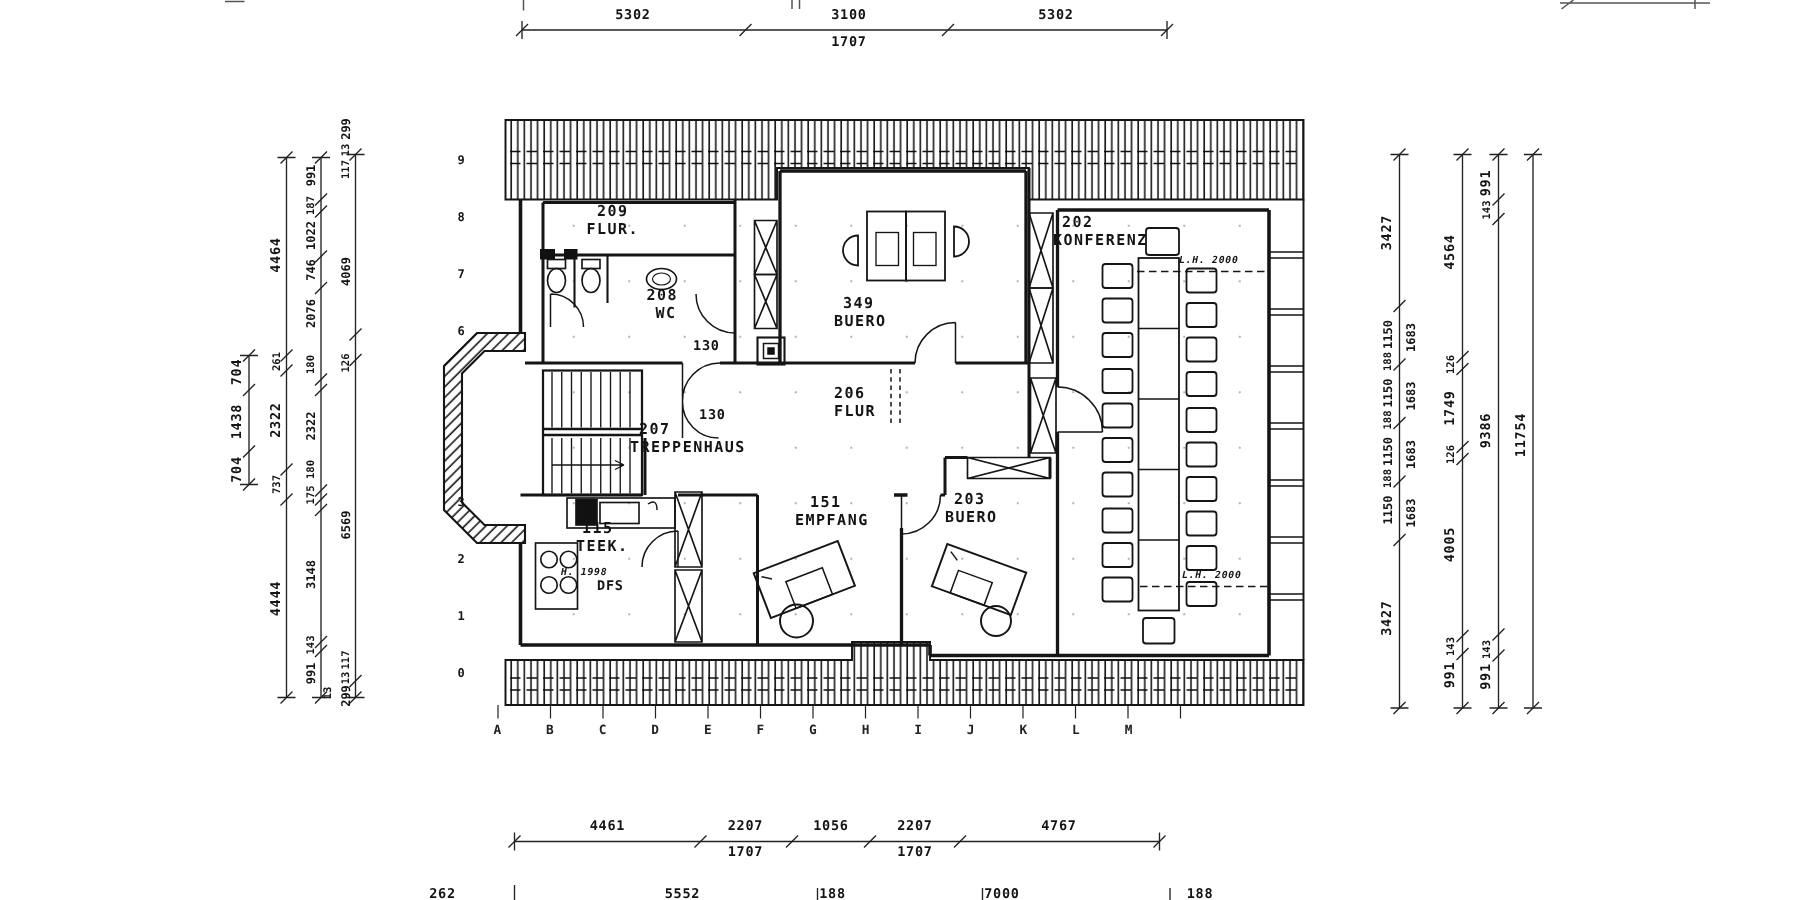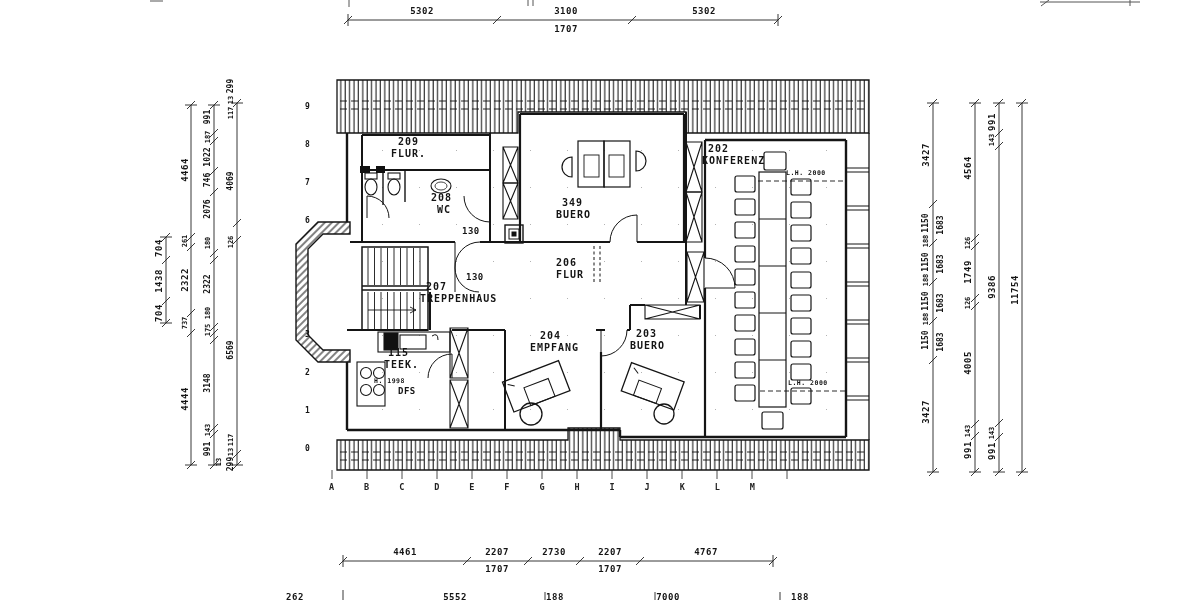--- a/index.html
+++ b/index.html
@@ -8,21 +8,21 @@
   .dots{position:absolute;left:352px;top:118px;width:492px;height:310px;
         background-image:radial-gradient(circle,#555 0.8px,transparent 1px);
         background-size:37px 37px;background-position:12px 14px;opacity:.45;pointer-events:none;}
   .t{position:absolute;color:#141414;white-space:nowrap;line-height:1;}
   .v{transform:translate(-50%,-50%) rotate(-90deg);}
   .c{transform:translate(-50%,-50%);}
   .f10{font-size:10px;font-weight:bold;letter-spacing:1px;}
   .f9{font-size:9px;font-weight:bold;letter-spacing:.5px;}
   .f8{font-size:8px;font-weight:bold;}
   .f7{font-size:7px;font-weight:bold;}
-  .f6{font-size:6.5px;font-weight:bold;letter-spacing:.5px;}
+  .f6{font-size:6.5px;font-weight:bold;letter-spacing:.5px;font-style:italic;}
   .letters{position:absolute;left:329px;top:482px;width:426px;display:flex;justify-content:space-between;
            font-size:8.5px;font-weight:bold;color:#222;}
 </style>
 </head>
 <body>
 
 <div id="canvas">
 
   <div class="dots"></div>
 
@@ -239,21 +239,21 @@
     </g>
   </svg>
 
   <div class="t f9 c" style="left:422px;top:11px">5302</div>
   <div class="t f9 c" style="left:566px;top:11px">3100</div>
   <div class="t f9 c" style="left:704px;top:11px">5302</div>
   <div class="t f9 c" style="left:566px;top:29px">1707</div>
 
   <div class="t f9 c" style="left:405px;top:552px">4461</div>
   <div class="t f9 c" style="left:497px;top:552px">2207</div>
-  <div class="t f9 c" style="left:554px;top:552px">2730</div>
+  <div class="t f9 c" style="left:554px;top:552px">1056</div>
   <div class="t f9 c" style="left:610px;top:552px">2207</div>
   <div class="t f9 c" style="left:706px;top:552px">4767</div>
   <div class="t f9 c" style="left:497px;top:569px">1707</div>
   <div class="t f9 c" style="left:610px;top:569px">1707</div>
 
   <div class="t f9 c" style="left:295px;top:597px">262</div>
   <div class="t f9 c" style="left:455px;top:597px">5552</div>
   <div class="t f9 c" style="left:555px;top:597px">188</div>
   <div class="t f9 c" style="left:668px;top:597px">7000</div>
   <div class="t f9 c" style="left:800px;top:597px">188</div>
@@ -327,21 +327,21 @@
   <div class="t f10" style="left:431px;top:193px">208</div>
   <div class="t f10" style="left:437px;top:205px">WC</div>
   <div class="t f10" style="left:562px;top:198px">349</div>
   <div class="t f10" style="left:556px;top:210px">BUERO</div>
   <div class="t f10" style="left:708px;top:144px">202</div>
   <div class="t f10" style="left:702px;top:156px">KONFERENZ</div>
   <div class="t f10" style="left:426px;top:282px">207</div>
   <div class="t f10" style="left:420px;top:294px">TREPPENHAUS</div>
   <div class="t f10" style="left:556px;top:258px">206</div>
   <div class="t f10" style="left:556px;top:270px">FLUR</div>
-  <div class="t f10" style="left:540px;top:331px">204</div>
+  <div class="t f10" style="left:540px;top:331px">151</div>
   <div class="t f10" style="left:530px;top:343px">EMPFANG</div>
   <div class="t f10" style="left:636px;top:329px">203</div>
   <div class="t f10" style="left:630px;top:341px">BUERO</div>
   <div class="t f10" style="left:388px;top:348px">115</div>
   <div class="t f10" style="left:384px;top:360px">TEEK.</div>
 
   <div class="t f9" style="left:462px;top:227px">130</div>
   <div class="t f9" style="left:466px;top:273px">130</div>
   <div class="t f6" style="left:786px;top:170px">L.H. 2000</div>
   <div class="t f6" style="left:788px;top:380px">L.H. 2000</div>

